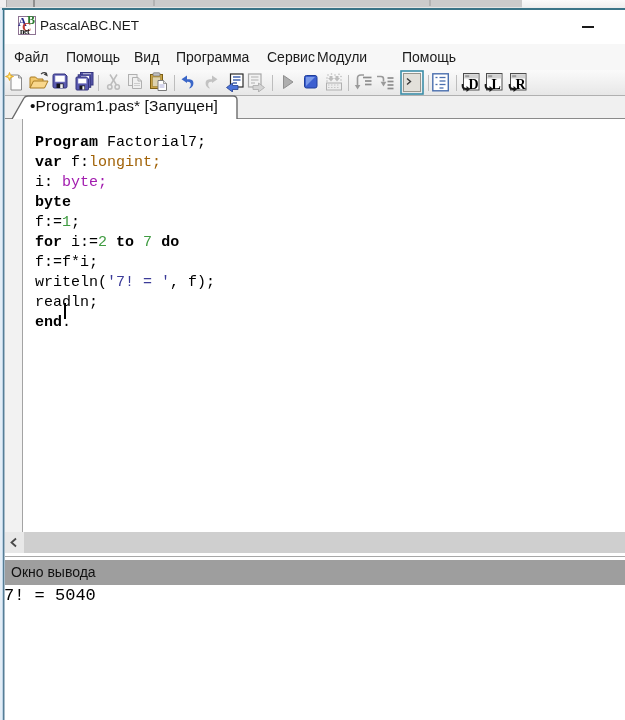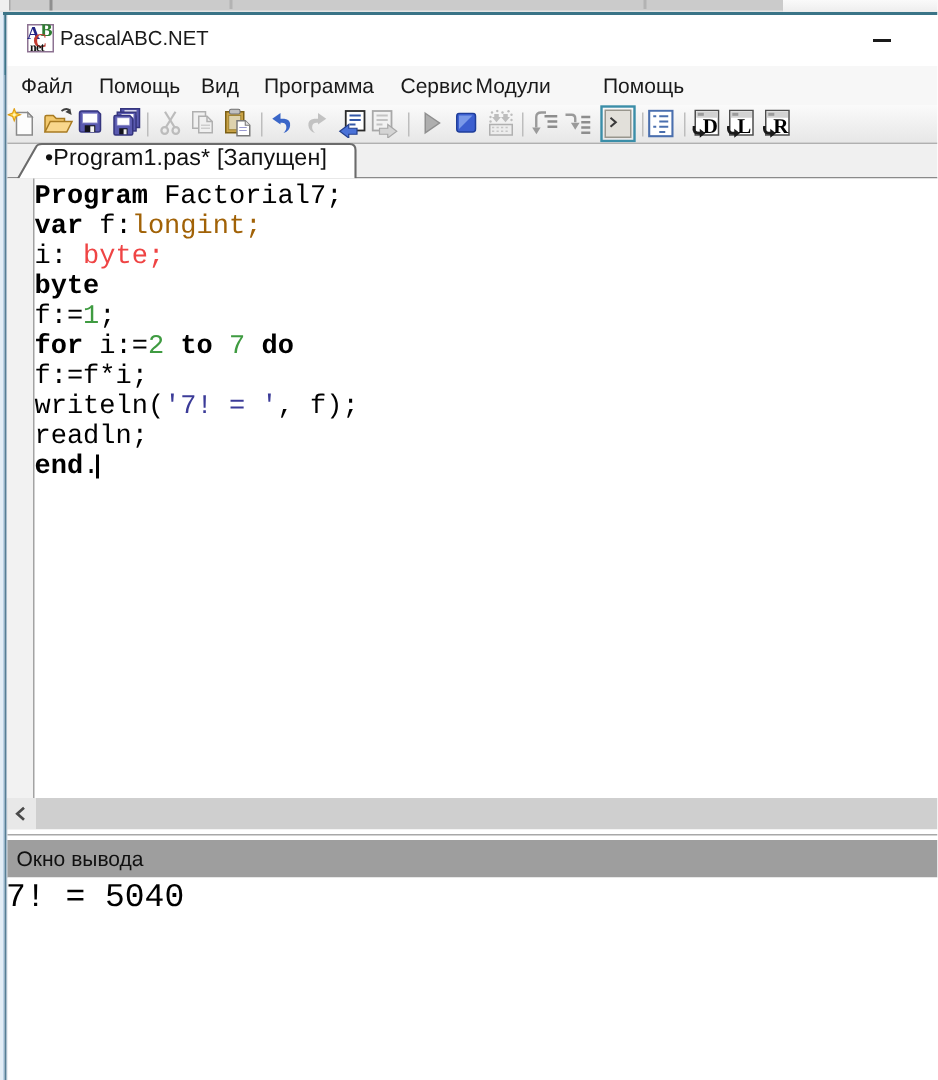--- a/index.html
+++ b/index.html
@@ -228,23 +228,23 @@
 <div class="abs" style="left:5px;top:118px;width:620px;height:1px;background:#8a8a8a;"></div>
 
 <svg class="abs" style="left:8px;top:95px;" width="232" height="24" viewBox="0 0 232 24">
   <path d="M 4 24 L 16 3 Q 17 1 20 1 L 225 1 Q 229 1 229 5 L 229 24" fill="#ffffff" stroke="#6b6b6b" stroke-width="1.4"></path>
 </svg>
 <div class="abs" style="left:30px;top:97px;font-size:15.5px;letter-spacing:0.1px;font-weight:normal;color:#111;">•Program1.pas* [Запущен]</div>
 
 <div class="abs" style="left:5px;top:119px;width:620px;height:414px;background:#ffffff;"></div>
 <div class="abs" style="left:5px;top:119px;width:17px;height:414px;background:#f2f2f2;"></div>
 <div class="abs" style="left:22px;top:119px;width:1px;height:414px;background:#a3a3a3;"></div>
-<pre class="abs mono" id="code" style="left:23px;top:121px;margin:0;font-size:18px;line-height:20px;color:#000;"><b>Program</b> Factorial7;
+<pre class="abs mono" id="code" style="left:23px;top:121px;margin:12px;font-size:15px;line-height:20px;color:#000;"><b>Program</b> Factorial7;
 <b>var</b> f:<span style="color:#a16207">longint;</span>
-i: <span style="color:#ef4444">byte;</span>
+i: <span style="color:#a21caf">byte;</span>
 <b>byte</b>
 f:=<span style="color:#3f9b41">1</span>;
 <b>for</b> i:=<span style="color:#3f9b41">2</span> <b>to</b> <span style="color:#3f9b41">7</span> <b>do</b>
 f:=f*i;
 writeln(<span style="color:#3b3b98">'7! = '</span>, f);
 readln;
 <b>end</b>.</pre>
 <div class="abs" style="left:64px;top:303px;width:2px;height:16px;background:#000;"></div>
 
 <div class="abs" style="left:5px;top:532px;width:620px;height:21px;background:#cfcfcf;"></div>
@@ -253,13 +253,13 @@
   <path d="M 7 1.5 L 2.5 5.5 L 7 9.5" fill="none" stroke="#4a4a4a" stroke-width="1.8"></path>
 </svg>
 
 <div class="abs" style="left:5px;top:553px;width:620px;height:7px;background:#ffffff;"></div>
 <div class="abs" style="left:5px;top:556px;width:620px;height:1px;background:#a8a8a8;"></div>
 
 <div class="abs" style="left:5px;top:560px;width:620px;height:25px;background:#9e9e9e;"></div>
 <div class="abs" style="left:11px;top:564px;font-size:14px;color:#111;">Окно вывода</div>
 
 <div class="abs" style="left:5px;top:585px;width:620px;height:135px;background:#ffffff;"></div>
-<div class="abs mono" style="left:4px;top:586px;font-size:22px;color:#000;">7! = 5040</div>
+<div class="abs mono" style="left:4px;top:586px;font-size:17px;color:#000;">7! = 5040</div>
 
 </body></html>

